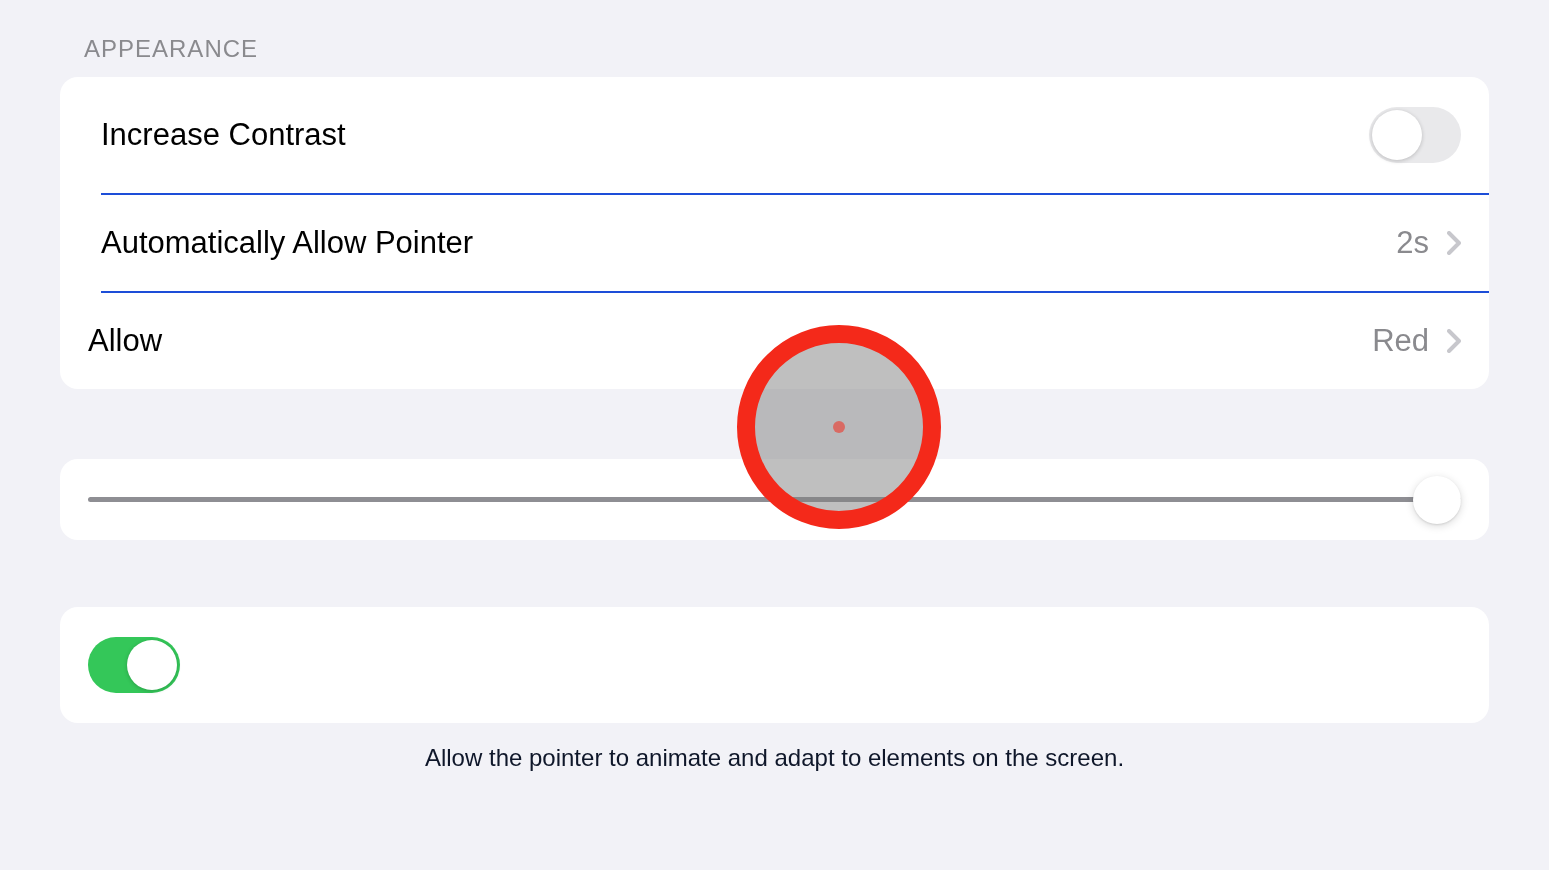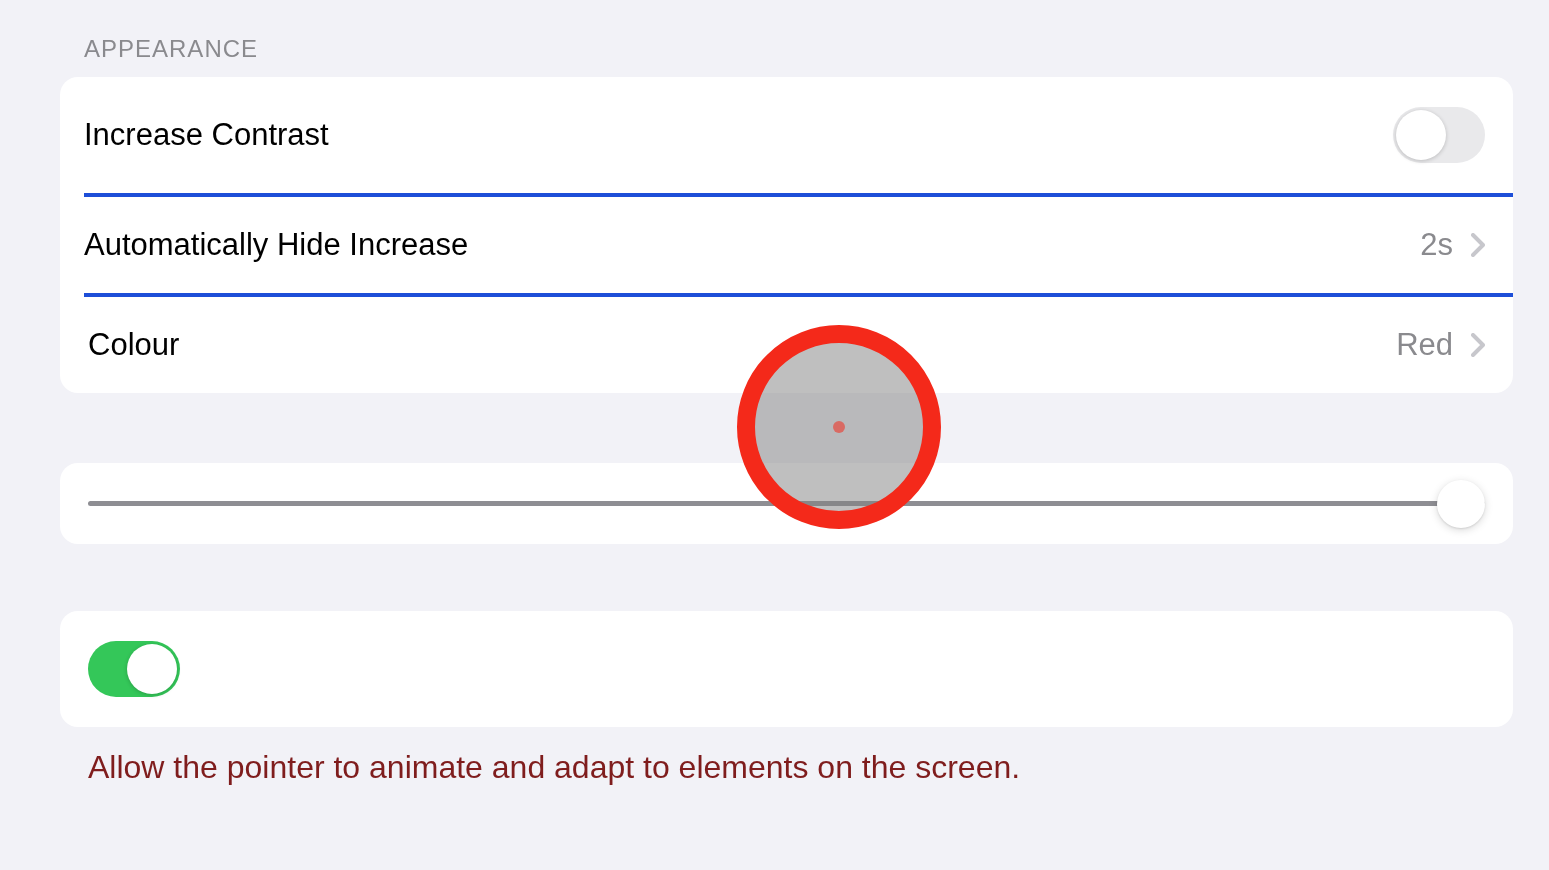--- a/index.html
+++ b/index.html
@@ -9,21 +9,21 @@
     }
     body {
       font-family: -apple-system, BlinkMacSystemFont, 'Segoe UI', 'Helvetica Neue', sans-serif;
       background-color: #f2f2f7;
       width: 1549px;
       height: 870px;
       padding: 0;
       position: relative;
     }
     .container {
-      padding: 35px 36px 0 60px;
+      padding: 35px 60px 0 60px;
     }
     .section-header {
       font-size: 24px;
       font-weight: 400;
       color: #8a8a8e;
       letter-spacing: 1px;
       margin-bottom: 14px;
       padding-left: 24px;
       text-transform: uppercase;
     }
@@ -33,22 +33,22 @@
       overflow: hidden;
     }
     .settings-row {
       display: flex;
       align-items: center;
       justify-content: space-between;
       padding: 30px 28px;
       min-height: 96px;
     }
     .settings-row:not(:last-child) {
-      border-bottom: 4px solid #1d4ed8;
-      margin-left: 24px;
+      border-bottom: 2px solid #1d4ed8;
+      margin-left: 41px;
       padding-left: 0;
     }
     .row-label {
       font-size: 31px;
       font-weight: 400;
       color: #000000;
     }
     .row-right {
       display: flex;
       align-items: center;
@@ -115,24 +115,25 @@
       height: 48px;
       background-color: #ffffff;
       border-radius: 50%;
       position: absolute;
       right: 0;
       top: 50%;
       transform: translateY(-50%);
       box-shadow: 0 2px 8px rgba(0,0,0,0.15), 0 1px 2px rgba(0,0,0,0.1);
     }
     .footer-text {
-      font-size: 32px;
-      color: #7f1d1d;
+      font-size: 24px;
+      color: #0f172a;
       padding: 18px 28px 0 28px;
       line-height: 1.4;
+      text-align: center;
     }
     .section-spacer-small {
       height: 67px;
     }
     .pointer-overlay {
       position: absolute;
       left: 737px;
       top: 325px;
       width: 204px;
       height: 204px;
@@ -168,33 +169,33 @@
     <div class="settings-row">
       <div class="row-label">Increase Contrast</div>
       <div class="row-right">
         <div class="toggle toggle-off">
           <div class="toggle-knob"></div>
         </div>
       </div>
     </div>
 
     <div class="settings-row">
-      <div class="row-label">Automatically Hide Increase</div>
+      <div class="row-label">Automatically Allow Pointer</div>
       <div class="row-right">
         <div class="row-value">2s</div>
         <div class="chevron">
           <svg viewBox="0 0 14 24" fill="none" stroke="#c7c7cc" stroke-width="4" stroke-linecap="round" stroke-linejoin="round">
             <polyline points="2,2 12,12 2,22"></polyline>
           </svg>
         </div>
       </div>
     </div>
 
     <div class="settings-row">
-      <div class="row-label">Colour</div>
+      <div class="row-label">Allow</div>
       <div class="row-right">
         <div class="row-value">Red</div>
         <div class="chevron">
           <svg viewBox="0 0 14 24" fill="none" stroke="#c7c7cc" stroke-width="4" stroke-linecap="round" stroke-linejoin="round">
             <polyline points="2,2 12,12 2,22"></polyline>
           </svg>
         </div>
       </div>
     </div>
 

